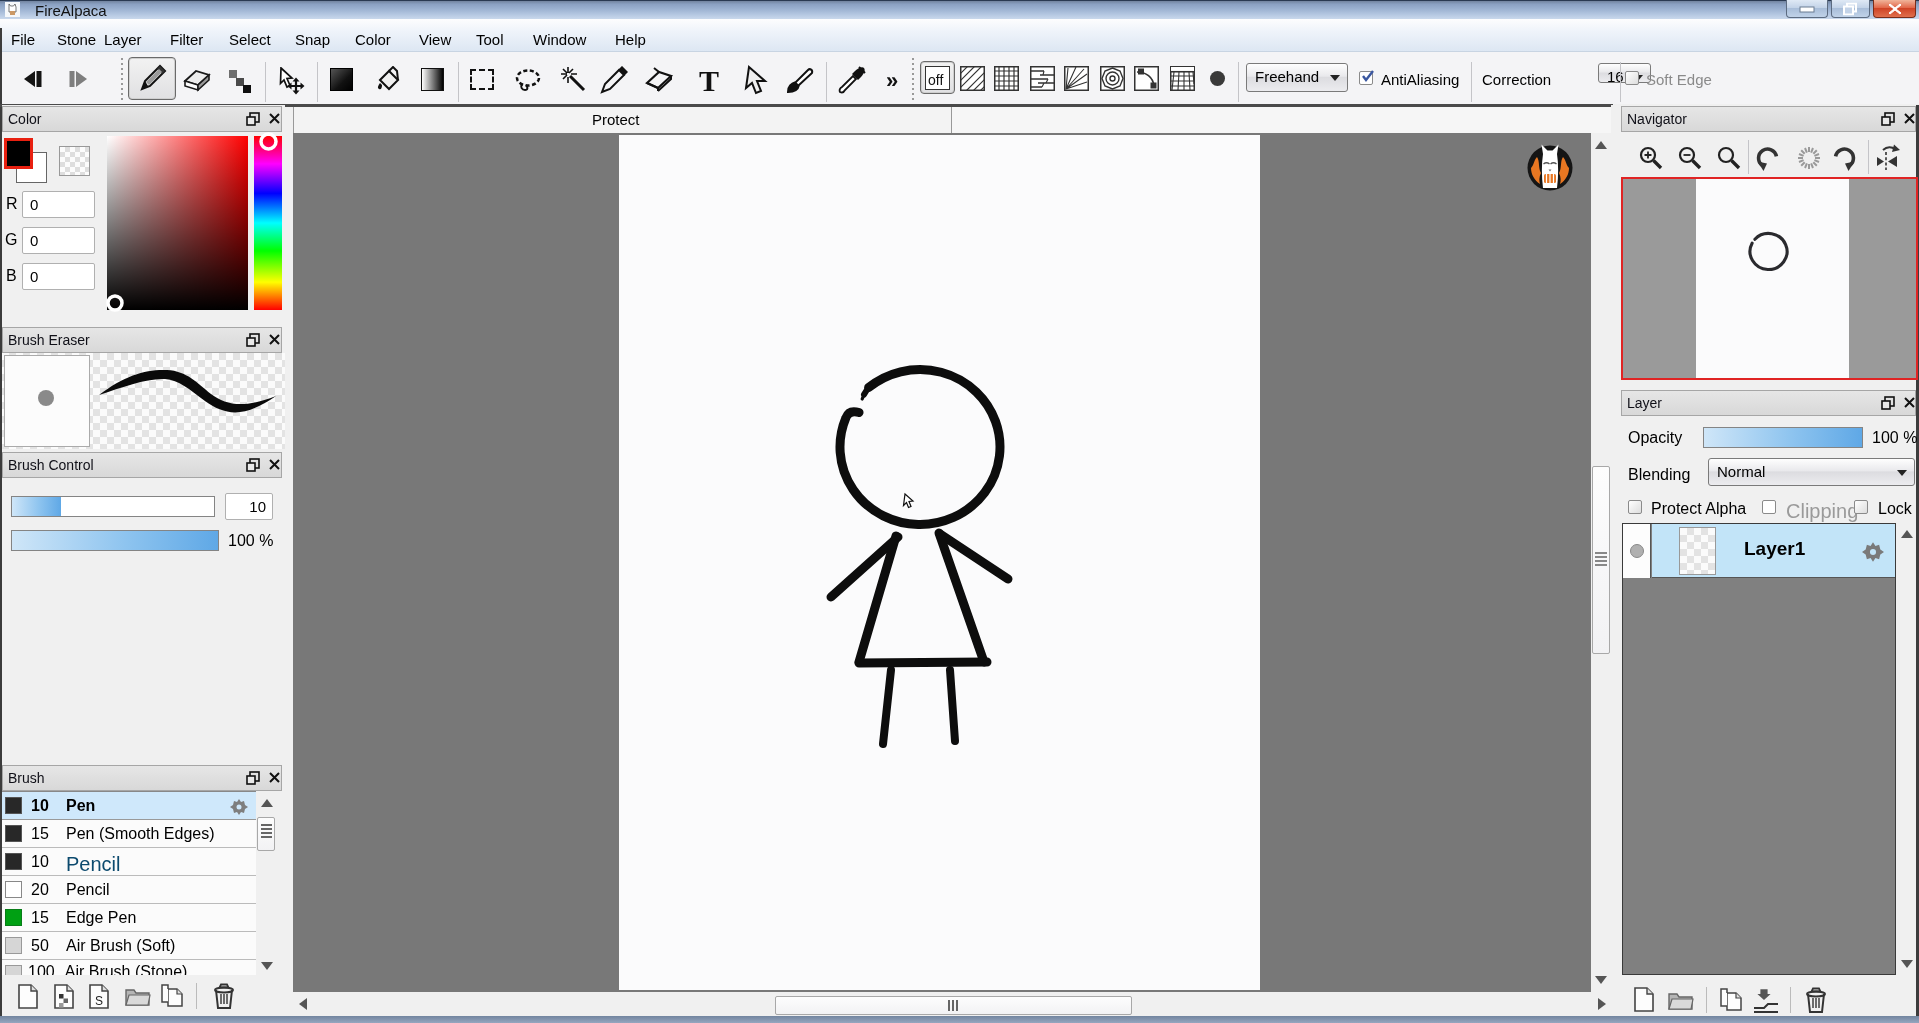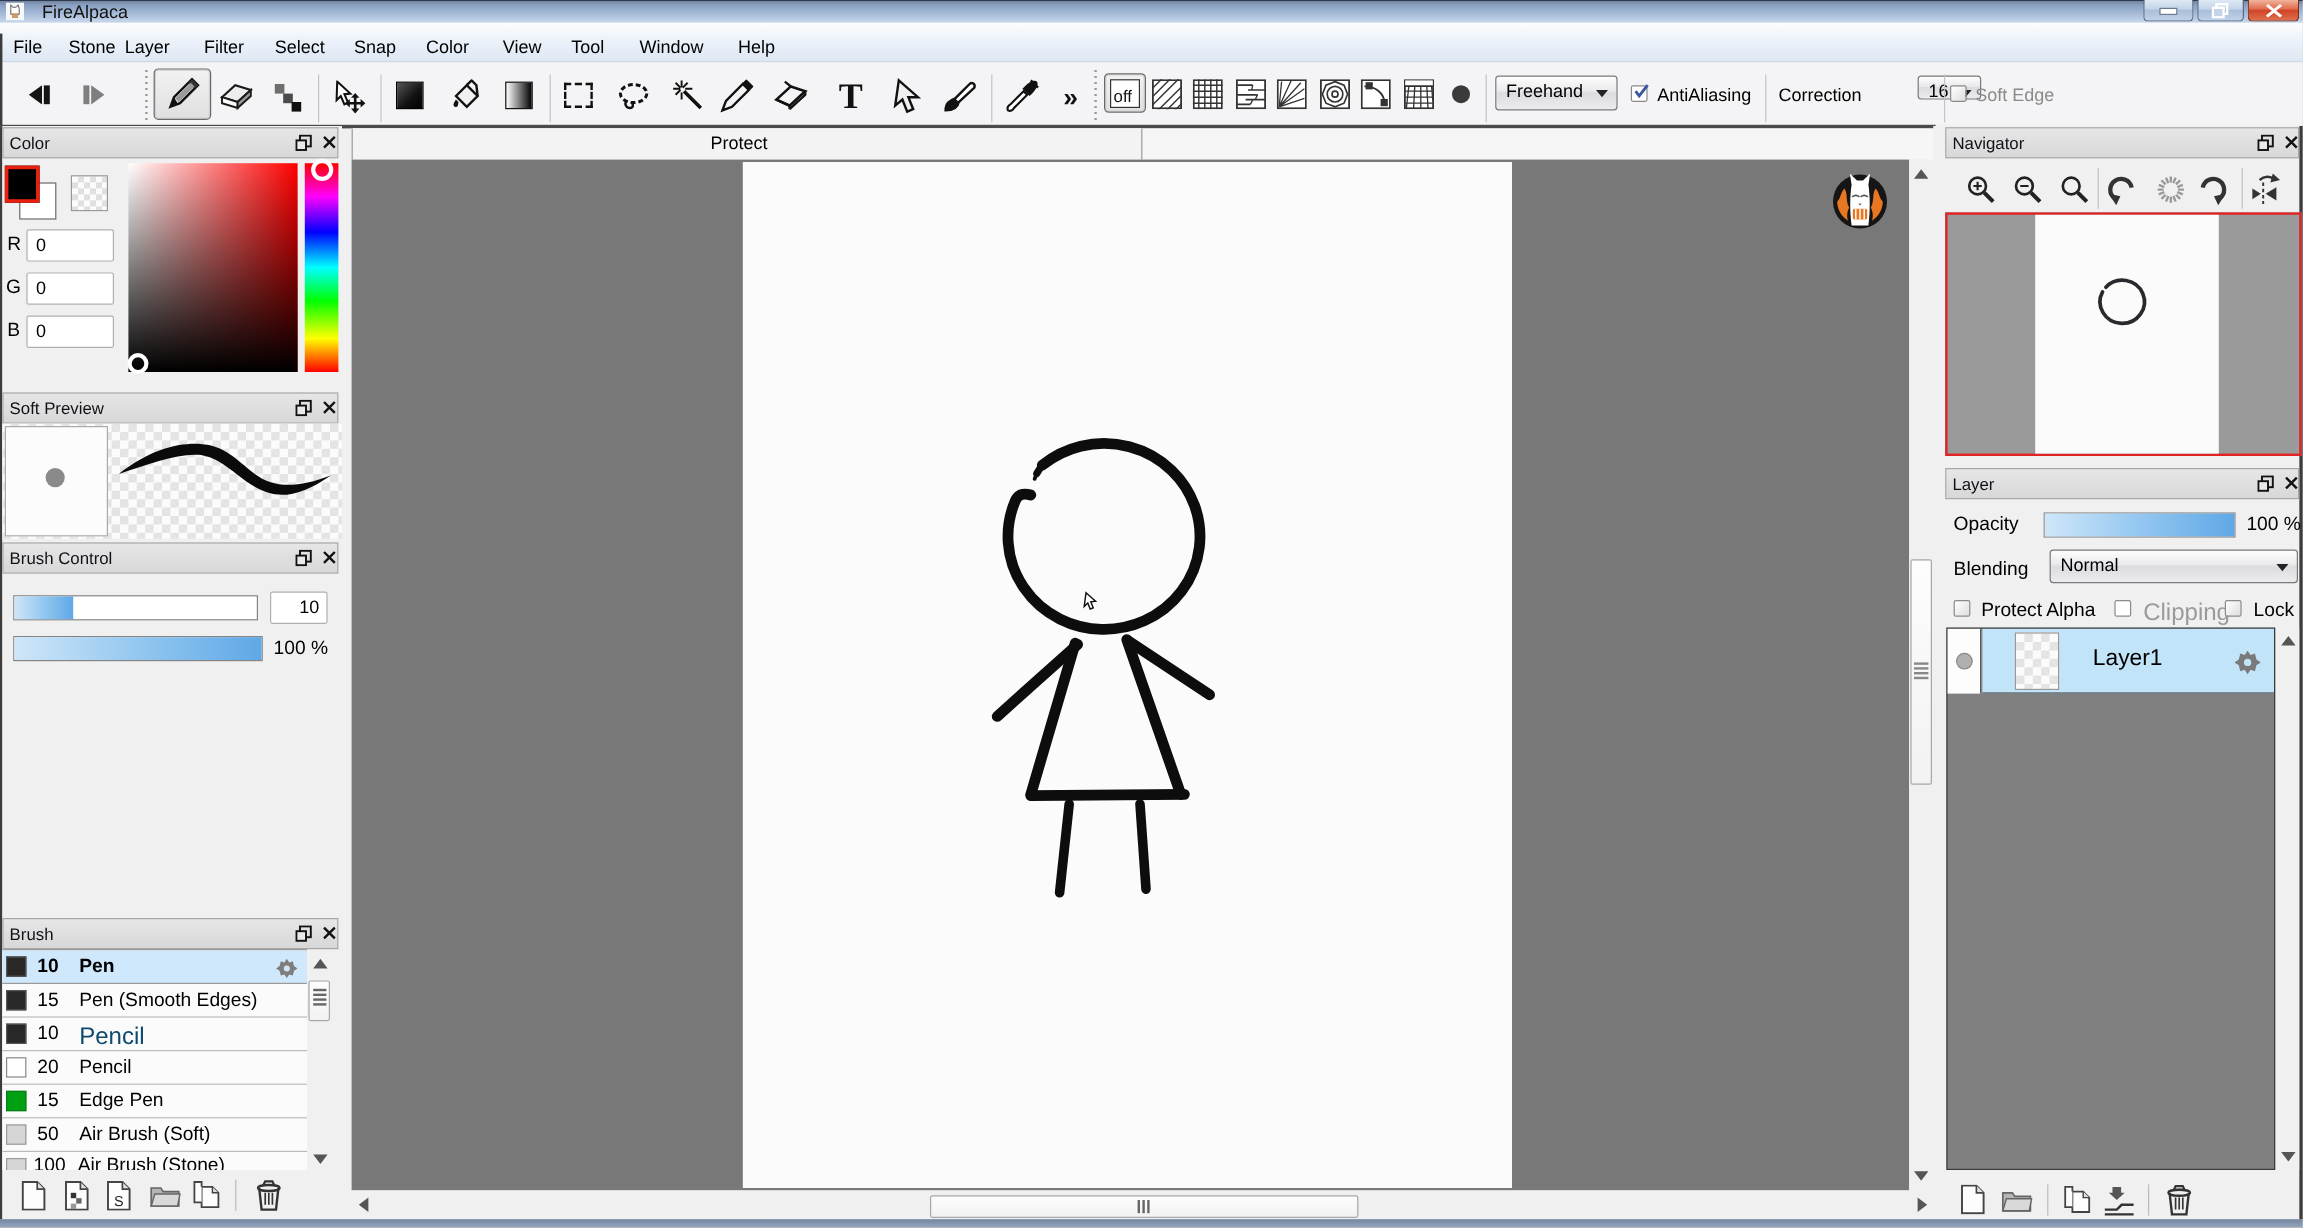--- a/index.html
+++ b/index.html
@@ -367,21 +367,21 @@
 <svg class="abs" style="left:104px;top:292px" width="22" height="22" viewBox="0 0 22 22">
     <circle cx="11" cy="11" r="7" fill="none" stroke="#fff" stroke-width="3.5"></circle>
   </svg>
 
 <div class="abs" style="left:254px;top:136px;width:28px;height:174px;background:linear-gradient(180deg,#f00 0%,#f0f 16%,#00f 33%,#0ff 50%,#0f0 66%,#ff0 84%,#f00 100%)"></div>
 <svg class="abs" style="left:257px;top:130px" width="23" height="23" viewBox="0 0 23 23">
     <circle cx="11.5" cy="11.5" r="7.5" fill="none" stroke="#fff" stroke-width="3.5"></circle>
   </svg>
 
 <div class="panel-title" style="left:2px;top:327px;width:280px;height:26px">
-  <span class="pt">Soft Preview</span>
+  <span class="pt">Brush Eraser</span>
   <svg class="pbtn" style="left:243px" width="14" height="14" viewBox="0 0 14 14">
       <rect x="4" y="1" width="9" height="9" fill="none" stroke="#111" stroke-width="1.6"></rect>
       <rect x="1" y="5" width="8" height="8" fill="#e9e9e9" stroke="#111" stroke-width="1.6"></rect>
     </svg>
   <svg class="pbtn" style="left:265px" width="13" height="13" viewBox="0 0 13 13">
       <path d="M2 2 L11 11 M11 2 L2 11" stroke="#111" stroke-width="2"></path>
     </svg>
 </div>
 <div class="abs check8" style="left:2px;top:353px;width:283px;height:96px"></div>
 <div class="abs" style="left:4px;top:355px;width:86px;height:92px;background:#fcfcfc;border:1px solid #aaa"></div>
@@ -572,21 +572,21 @@
 <div class="cb" style="left:1762px;top:500px;background:#fff"></div>
 <div class="abs" style="left:1786px;top:500px;font-size:20px;color:#9a9a9a">Clipping</div>
 <div class="cb" style="left:1854px;top:500px"></div>
 <div class="abs" style="left:1878px;top:500px;font-size:16px;color:#000">Lock</div>
 
 <div class="abs" style="left:1622px;top:523px;width:274px;height:452px;background:#808080;border:1px solid #3a3a3a"></div>
 <div class="abs" style="left:1623px;top:524px;width:28px;height:54px;background:#fdfdfd;border-right:1px solid #555"></div>
 <div class="abs" style="left:1630px;top:544px;width:14px;height:14px;border-radius:50%;background:#b0b0b0;border:1px solid #888"></div>
 <div class="abs" style="left:1652px;top:524px;width:243px;height:54px;background:#c2e4f8;border-bottom:1px solid #555"></div>
 <div class="abs check8" style="left:1679px;top:527px;width:37px;height:48px;border:1px solid #999"></div>
-<div class="abs" style="left:1744px;top:538px;font-size:19px;font-weight:normal;color:#000">Layer1</div>
+<div class="abs" style="left:1744px;top:538px;font-size:19px;font-weight:bold;color:#000">Layer1</div>
 <svg class="abs" style="left:1862px;top:541px" width="22" height="22" viewBox="0 0 18 18">
     <path d="M9 1 L11 4 L14 3 L15 7 L18 9 L15 11 L14 15 L11 14 L9 17 L7 14 L4 15 L3 11 L0 9 L3 7 L4 3 L7 4 Z" fill="#7a7a7a"></path>
     <circle cx="9" cy="9" r="2.5" fill="#c2e4f8"></circle>
   </svg>
 
 <div class="sb-track" style="left:1897px;top:523px;width:19px;height:452px"></div>
 <div class="arr" style="left:1901px;top:530px;border-left:6px solid transparent;border-right:6px solid transparent;border-bottom:8px solid #555"></div>
 <div class="arr" style="left:1901px;top:960px;border-left:6px solid transparent;border-right:6px solid transparent;border-top:8px solid #555"></div>
 
 <svg class="abs" style="left:1633px;top:987px" width="22" height="25" viewBox="0 0 22 25">

